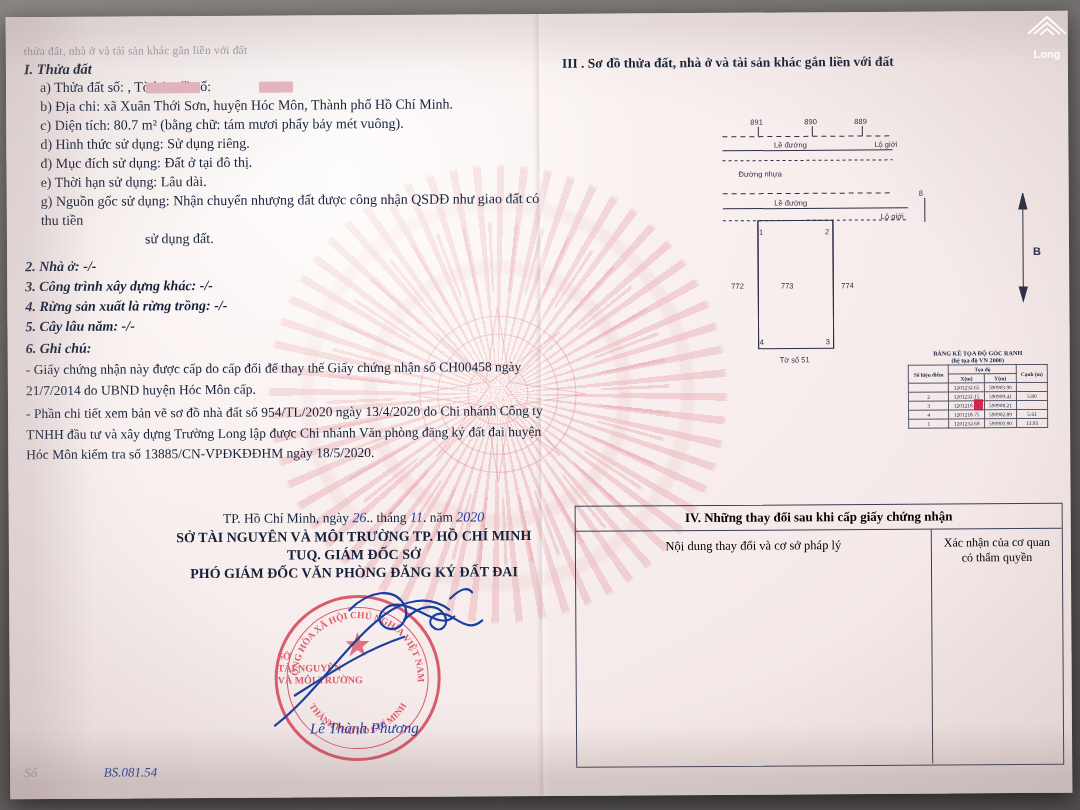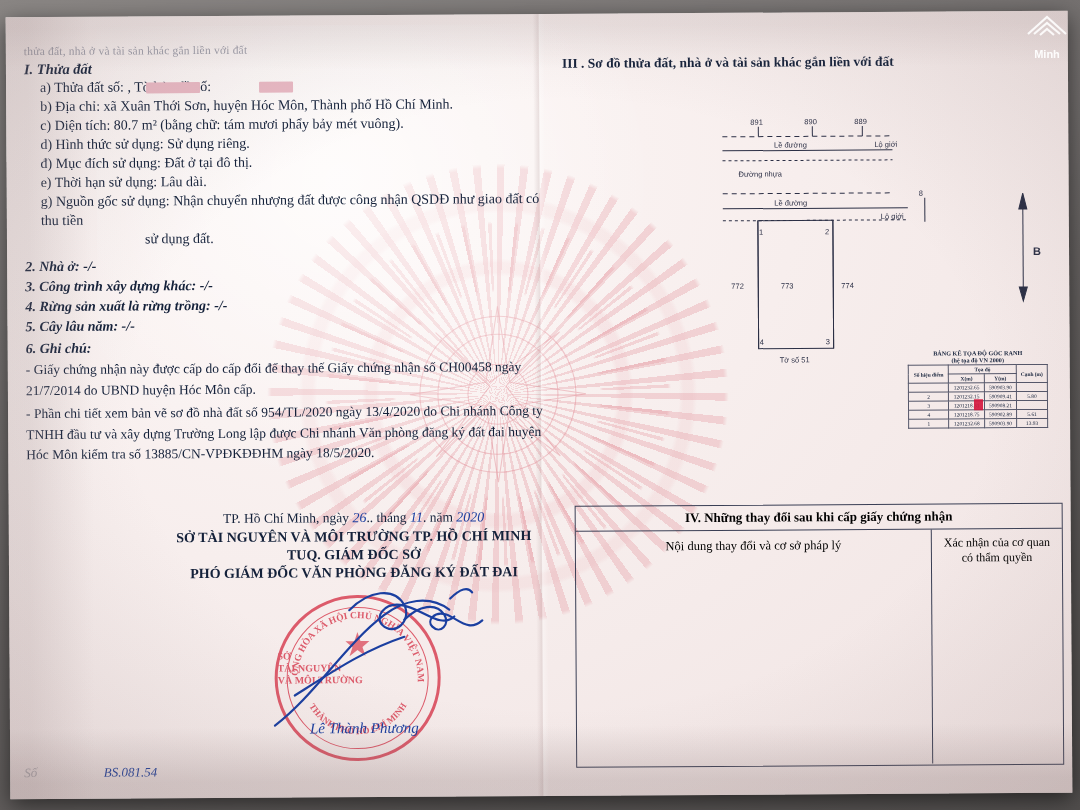--- a/index.html
+++ b/index.html
@@ -344,14 +344,14 @@
 </div>
 
 <div class="logo">
   <svg viewBox="0 0 54 54" style="position:absolute;inset:0;">
     <g fill="none" stroke="#ffffff" stroke-width="2.2" opacity=".92">
       <path d="M8 26 L27 9 L46 26"></path>
       <path d="M14 26 L27 15 L40 26"></path>
       <path d="M20 27 L27 21 L34 27"></path>
     </g>
   </svg>
-  <div class="txt">Minh</div>
+  <div class="txt">Long</div>
 </div>
 
 </body></html>

